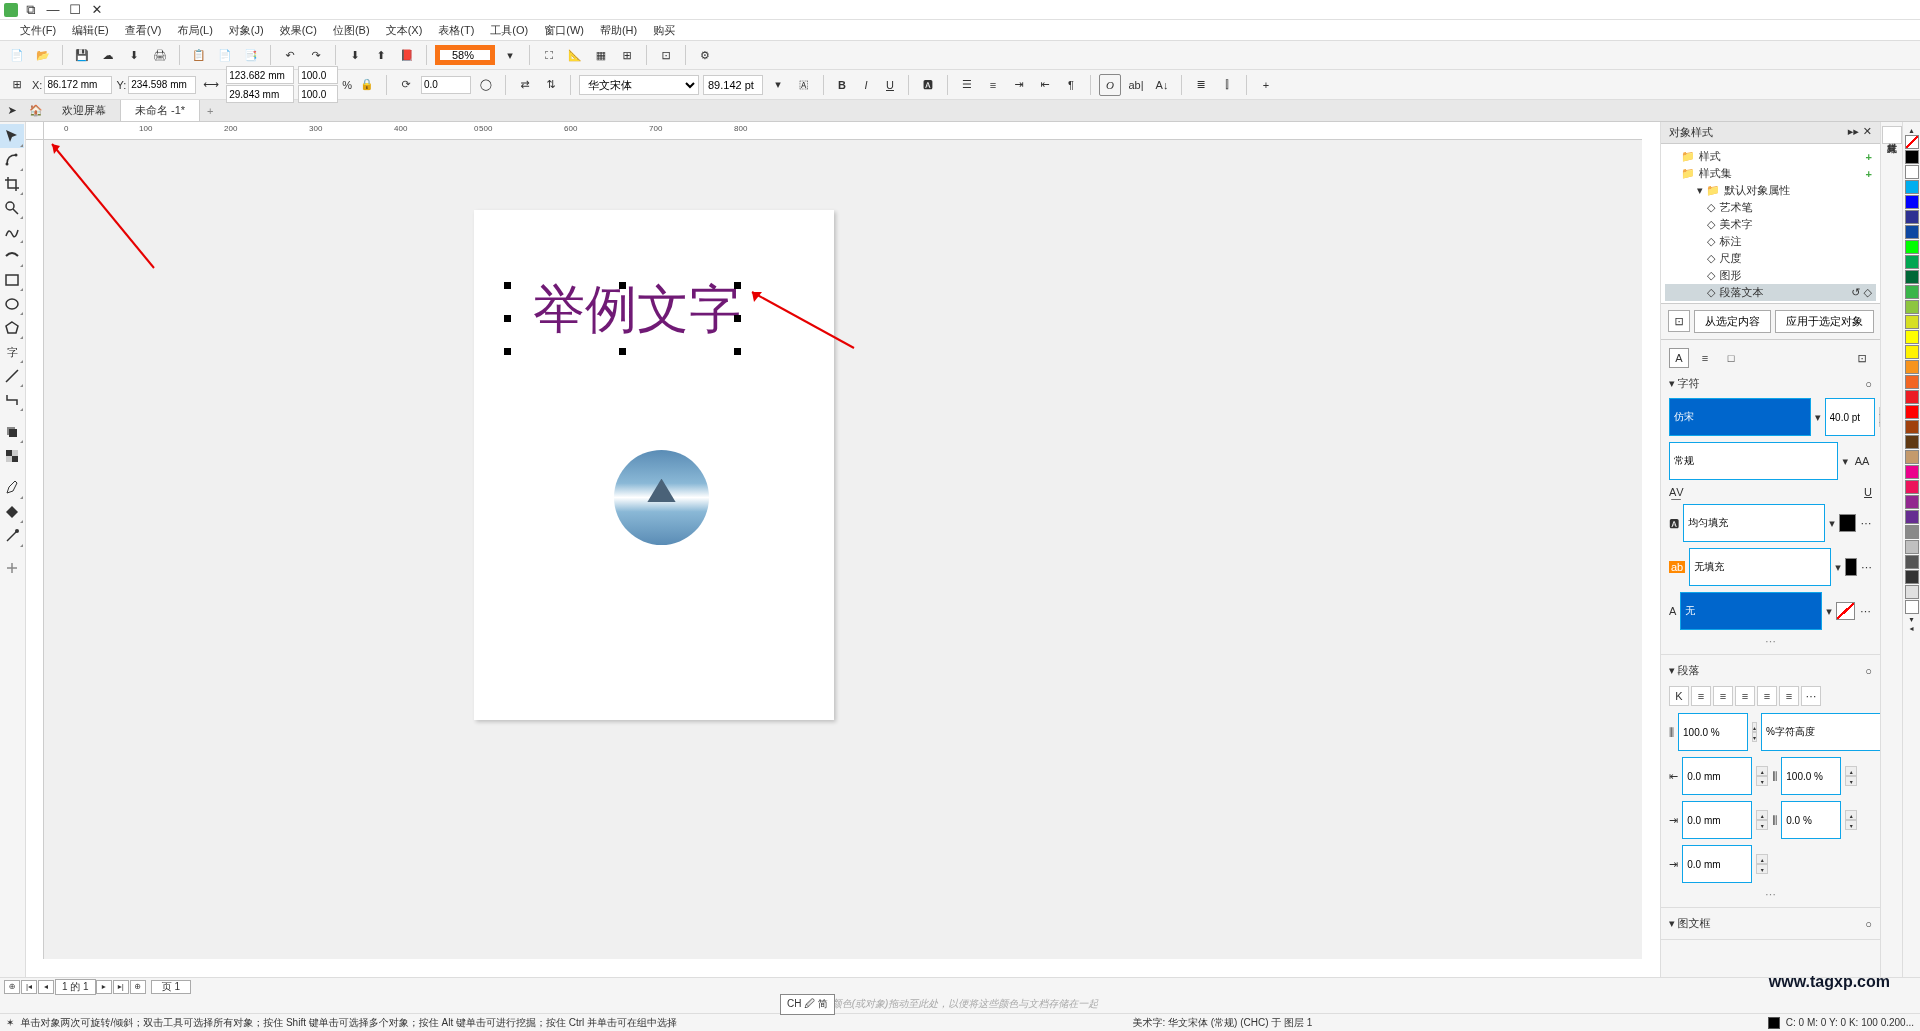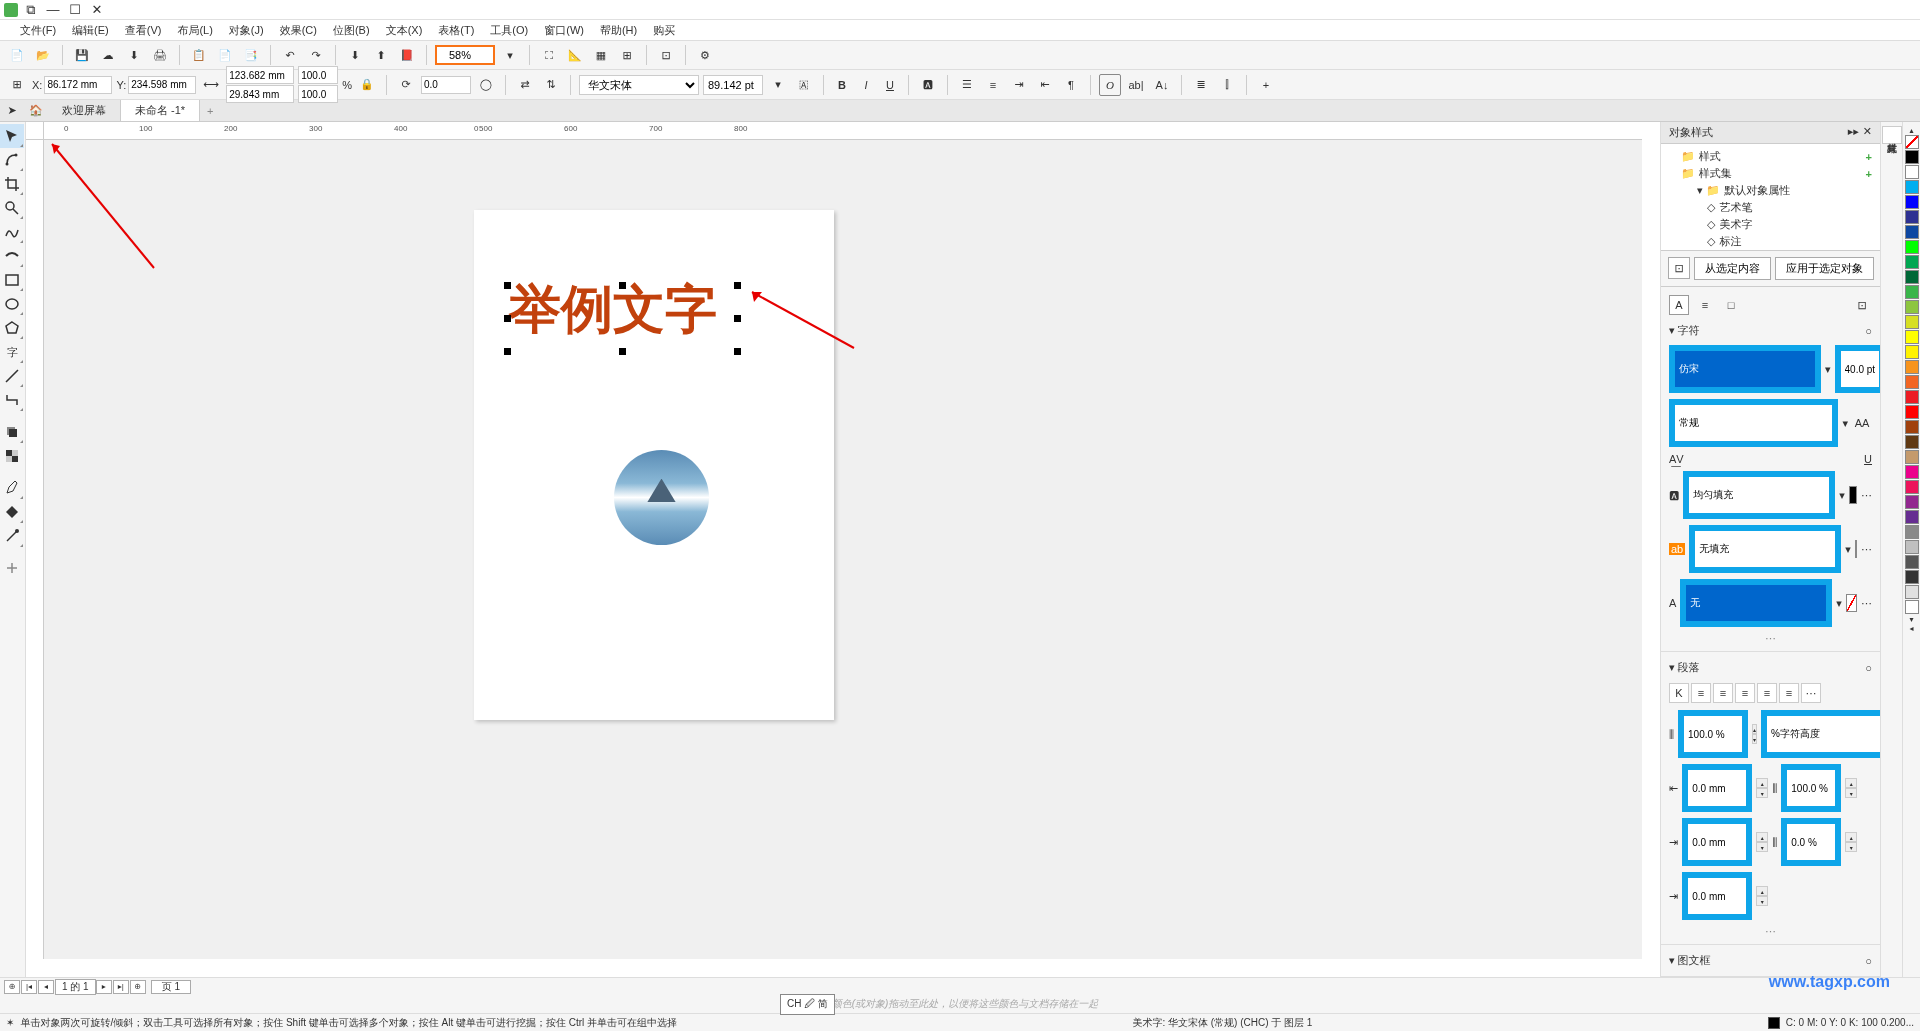--- a/index.html
+++ b/index.html
@@ -13,21 +13,21 @@
 .title-bar .win-btn { width: 14px; height: 14px; display: flex; align-items: center; justify-content: center; cursor: pointer; font-size: 13px; }
 
 
 .menu-bar { height: 20px; background: #fff; display: flex; align-items: center; padding: 0 12px; }
 .menu-item { padding: 2px 8px; font-size: 11px; cursor: pointer; }
 
 
 .toolbar1 { height: 30px; background: #f5f5f5; border-top: 1px solid #ddd; border-bottom: 1px solid #ddd; display: flex; align-items: center; padding: 0 6px; gap: 4px; }
 .tb-btn { width: 22px; height: 22px; display: flex; align-items: center; justify-content: center; cursor: pointer; border-radius: 2px; }
 .tb-sep { width: 1px; height: 20px; background: #ccc; margin: 0 4px; }
-.zoom-input { width: 60px; height: 20px; border: 2px solid #f97316; padding: 0 12px; font-size: 11px; }
+.zoom-input { width: 60px; height: 20px; border: 5px solid #f97316; padding: 0 12px; font-size: 11px; }
 
 
 .toolbar2 { height: 30px; background: #f5f5f5; border-bottom: 1px solid #ddd; display: flex; align-items: center; padding: 0 6px; gap: 4px; }
 .coord-box { display: flex; align-items: center; gap: 2px; }
 .coord-input { width: 68px; height: 18px; border: 1px solid #ccc; padding: 0 2px; font-size: 10px; background: #fff; }
 .pct-input { width: 40px; height: 18px; border: 1px solid #ccc; padding: 0 2px; font-size: 10px; background: #fff; }
 .font-select { width: 120px; height: 20px; border: 1px solid #ccc; padding: 0 4px; font-size: 11px; background: #fff; }
 .size-input { width: 60px; height: 20px; border: 1px solid #ccc; padding: 0 4px; font-size: 11px; background: #fff; }
 .ico-btn { width: 20px; height: 20px; display: flex; align-items: center; justify-content: center; cursor: pointer; font-style: normal; }
 .ico-btn.italic { font-style: italic; }
@@ -48,21 +48,21 @@
 .tool.active { background: #cce4f7; }
 .tool svg { width: 16px; height: 16px; }
 .tool-corner { position: absolute; bottom: 1px; right: 1px; width: 0; height: 0; border-left: 3px solid transparent; border-bottom: 3px solid #888; }
 
 .canvas-area { flex: 1; position: relative; background: #fff; overflow: hidden; }
 .ruler-h { position: absolute; top: 0; left: 18px; right: 18px; height: 18px; background: #fff; border-bottom: 1px solid #ccc; font-size: 8px; color: #666; }
 .ruler-v { position: absolute; top: 18px; left: 0; width: 18px; bottom: 18px; background: #fff; border-right: 1px solid #ccc; }
 .ruler-corner { position: absolute; top: 0; left: 0; width: 18px; height: 18px; background: #fff; border-right: 1px solid #ccc; border-bottom: 1px solid #ccc; }
 .canvas-viewport { position: absolute; top: 18px; left: 18px; right: 18px; bottom: 18px; background: #f0f0f0; overflow: hidden; }
 .page { position: absolute; left: 430px; top: 70px; width: 360px; height: 510px; background: #fff; box-shadow: 2px 2px 4px rgba(0,0,0,0.2); }
-.text-obj { position: absolute; top: 135px; left: 465px; font-size: 52px; font-family: "STSong", serif; color: #c2410c; font-weight: bold; }
+.text-obj { position: absolute; top: 135px; left: 489px; font-size: 52px; font-family: "STSong", serif; color: #701a75; }
 .sel-handle { position: absolute; width: 7px; height: 7px; background: #000; }
 .circ-img { position: absolute; top: 310px; left: 570px; width: 95px; height: 95px; border-radius: 50%; overflow: hidden; background: linear-gradient(to bottom, #5a8cb5 0%, #8ab8d6 35%, #fff 50%, #8ab8d6 65%, #5a8cb5 100%); }
 .mountain { position: absolute; top: 30%; left: 35%; width: 30%; height: 25%; background: #4a6278; clip-path: polygon(50% 0, 100% 100%, 0 100%); }
 
 .arrow-line { position: absolute; pointer-events: none; }
 
 
 .docker { width: 220px; background: #f5f5f5; border-left: 1px solid #ddd; display: flex; flex-direction: column; }
 .docker-title { padding: 3px 8px; font-size: 11px; background: #e8e8e8; border-bottom: 1px solid #ccc; display: flex; justify-content: space-between; }
 .tree-area { padding: 4px; font-size: 11px; background: #fff; border-bottom: 1px solid #ccc; max-height: 160px; overflow-y: auto; }
@@ -73,21 +73,21 @@
 .docker-btns { padding: 6px; display: flex; gap: 4px; justify-content: flex-end; border-bottom: 1px solid #ccc; }
 .docker-btn { padding: 3px 10px; border: 1px solid #aaa; background: #fff; font-size: 11px; cursor: pointer; }
 .small-icon-btn { width: 22px; height: 22px; border: 1px solid #aaa; background: #fff; display: flex; align-items: center; justify-content: center; cursor: pointer; }
 
 .prop-section { padding: 4px 8px; border-bottom: 1px solid #ddd; }
 .prop-header { display: flex; align-items: center; justify-content: space-between; padding: 4px 0; font-size: 11px; }
 .prop-tabs { display: flex; gap: 6px; padding: 4px 0; }
 .prop-tab { width: 20px; height: 20px; display: flex; align-items: center; justify-content: center; cursor: pointer; border: 1px solid transparent; }
 .prop-tab.active { border-color: #999; background: #fff; }
 .prop-row { display: flex; align-items: center; gap: 4px; padding: 3px 0; }
-.prop-input { flex: 1; height: 32px; border: 6px solid #0ea5e9; padding: 18px 4px; font-size: 10px; background: #fff; }
+.prop-input { flex: 1; height: 32px; border: 1px solid #0ea5e9; padding: 18px 4px; font-size: 10px; background: #fff; }
 .prop-input.sel { background: #0066cc; color: #fff; }
 .prop-input.small { width: 50px; flex: none; }
 .spinner { width: 12px; display: flex; flex-direction: column; }
 .spin-btn { height: 10px; border: 1px solid #ccc; background: #eee; font-size: 6px; display: flex; align-items: center; justify-content: center; cursor: pointer; }
 .swatch { width: 28px; height: 18px; border: 1px solid #888; cursor: pointer; }
 .dots-btn { width: 20px; height: 20px; display: flex; align-items: center; justify-content: center; cursor: pointer; }
 
 .align-row { display: flex; gap: 2px; padding: 4px 0; }
 .align-btn { width: 20px; height: 20px; border: 1px solid #ccc; background: #fff; display: flex; align-items: center; justify-content: center; cursor: pointer; }
 
@@ -106,21 +106,21 @@
 .page-tab { padding: 0 10px; border: 1px solid #aaa; background: #fff; height: 14px; display: flex; align-items: center; cursor: pointer; margin-left: 4px; }
 .hint-bar { height: 18px; background: #f5f5f5; display: flex; align-items: center; justify-content: center; font-size: 10px; color: #aaa; font-style: italic; }
 .ime-box { position: absolute; left: 780px; padding: 1px 6px; border: 1px solid #888; background: #fff; font-size: 10px; color: #333; font-style: normal; }
 .status-bar { height: 18px; background: #f5f5f5; border-top: 1px solid #ddd; display: flex; align-items: center; padding: 0 6px; font-size: 10px; color: #333; gap: 6px; }
 .status-bar .spacer { flex: 1; }
 
 
 .wm { position: absolute; right: 30px; bottom: 40px; pointer-events: none; display: flex; align-items: center; gap: 10px; }
 .wm-text { text-align: right; }
 .wm-cn { font-size: 34px; font-weight: bold; color: #e60012; letter-spacing: 2px; }
-.wm-url { font-size: 16px; color: #3b82f6; font-weight: bold; }
+.wm-url { font-size: 16px; color: #0f172a; font-weight: bold; }
 .wm-tag { background: #00a0e0; color: #fff; font-size: 48px; font-weight: bold; padding: 8px 16px; border-radius: 12px; }
 
 .ruler-tick { position: absolute; top: 2px; font-size: 8px; color: #555; }
 </style>
 </head>
 <body>
 
 <div class="title-bar">
   <div class="logo"></div>
   <div class="win-btns">

